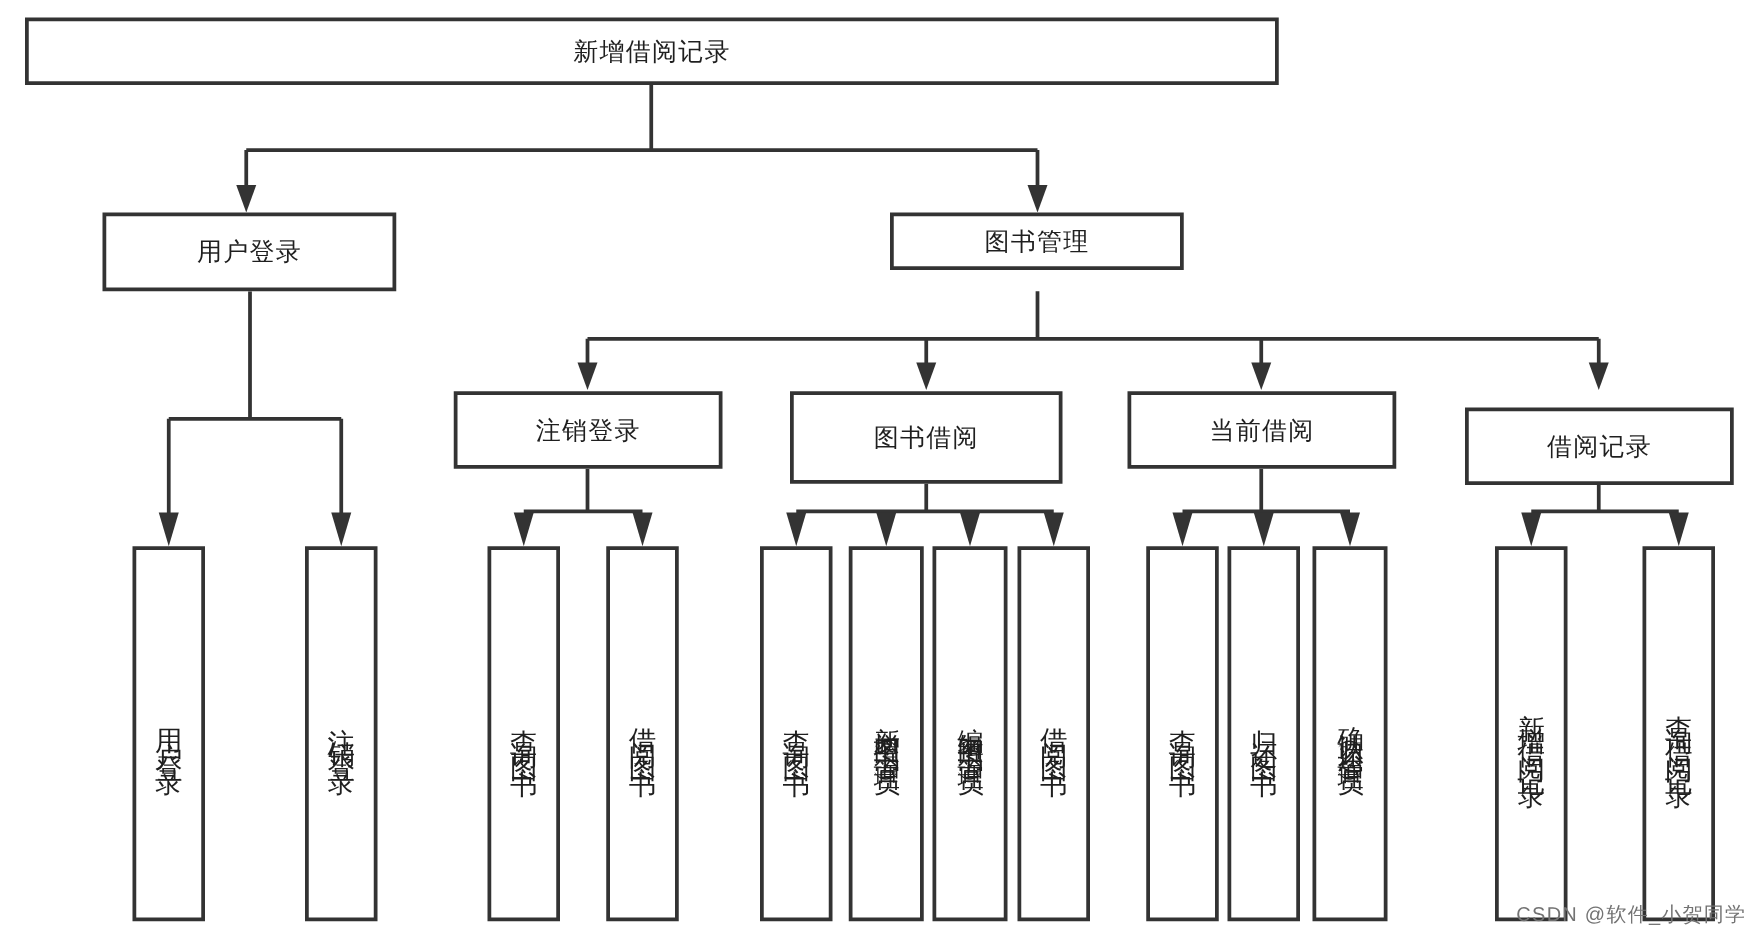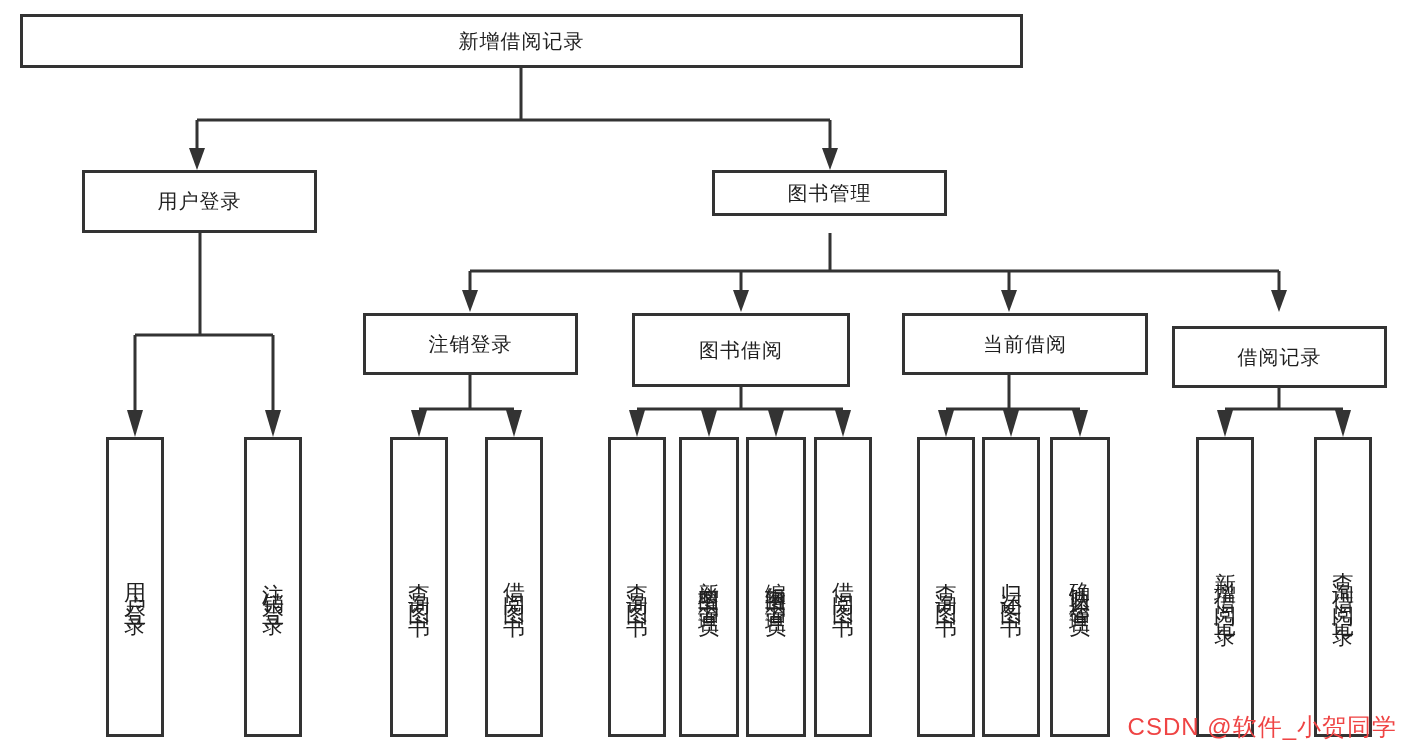--- a/index.html
+++ b/index.html
@@ -13,21 +13,21 @@
     display:flex;align-items:center;justify-content:center;color:#1f1f1f;z-index:2;
   }
   .hlabel{font-size:20px;letter-spacing:1px;white-space:nowrap}
   .vtext{
     writing-mode:vertical-rl;text-orientation:mixed;
     font-size:22px;line-height:1;letter-spacing:11px;color:#1f1f1f;
   }
   .vtext.tight{font-size:21px;letter-spacing:5px}
   .watermark{
     position:absolute;right:8px;bottom:4px;z-index:4;
-    font-size:24px;color:#ef4444;letter-spacing:1px;white-space:nowrap;
+    font-size:16px;color:#737373;letter-spacing:1px;white-space:nowrap;
   }
 </style>
 </head>
 <body>
 
 <div class="stage">
 
   <svg class="connectors" width="1405" height="747" viewBox="0 0 1405 747">
     <g stroke="#333333" stroke-width="3" fill="none">
 
@@ -78,21 +78,21 @@
   <div class="box" style="left:712px;top:170px;width:235px;height:46px">
     <span class="hlabel">图书管理</span>
   </div>
 
   <div class="box" style="left:363px;top:313px;width:215px;height:62px">
     <span class="hlabel">注销登录</span>
   </div>
   <div class="box" style="left:632px;top:313px;width:218px;height:74px">
     <span class="hlabel">图书借阅</span>
   </div>
-  <div class="box" style="left:902px;top:313px;width:246px;height:62px">
+  <div class="box" style="left:902px;top:313px;width:215px;height:62px">
     <span class="hlabel">当前借阅</span>
   </div>
   <div class="box" style="left:1172px;top:326px;width:215px;height:62px">
     <span class="hlabel">借阅记录</span>
   </div>
 
   <div class="box" style="left:106px;top:437px;width:58px;height:300px">
     <span class="vtext">用户登录</span>
   </div>
   <div class="box" style="left:244px;top:437px;width:58px;height:300px">

